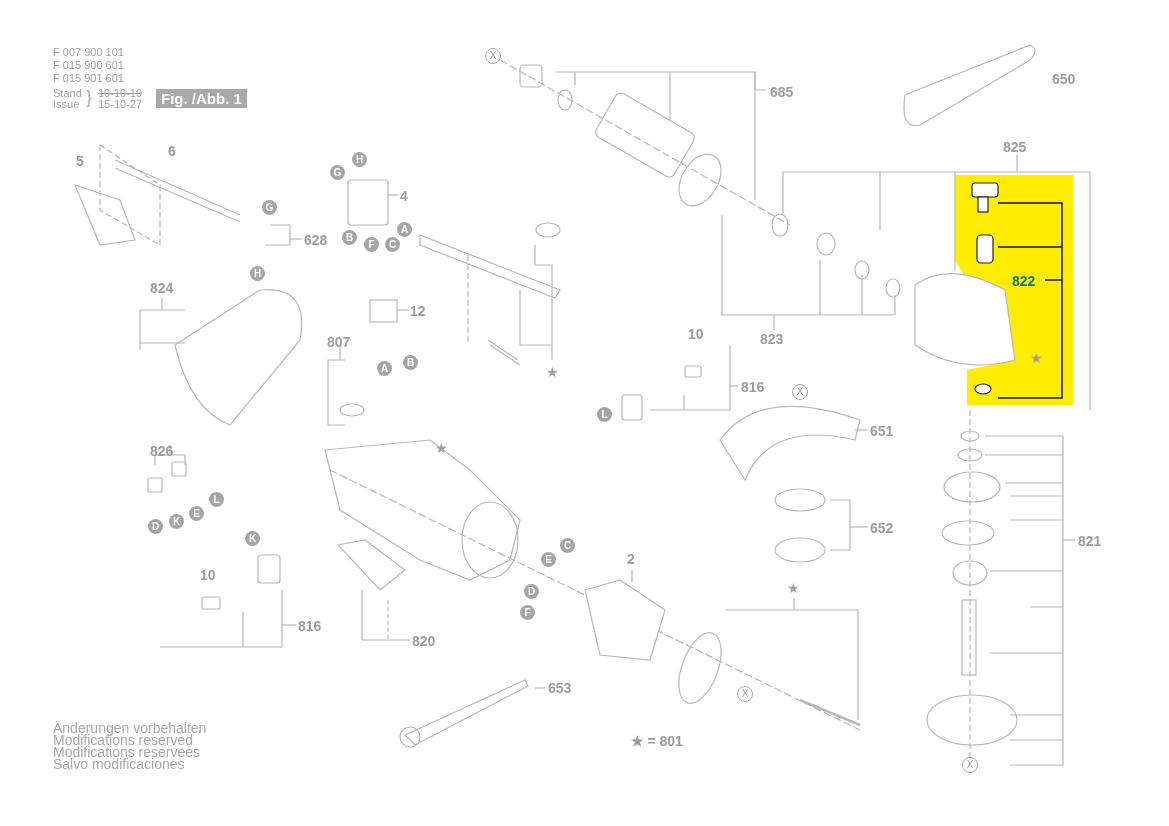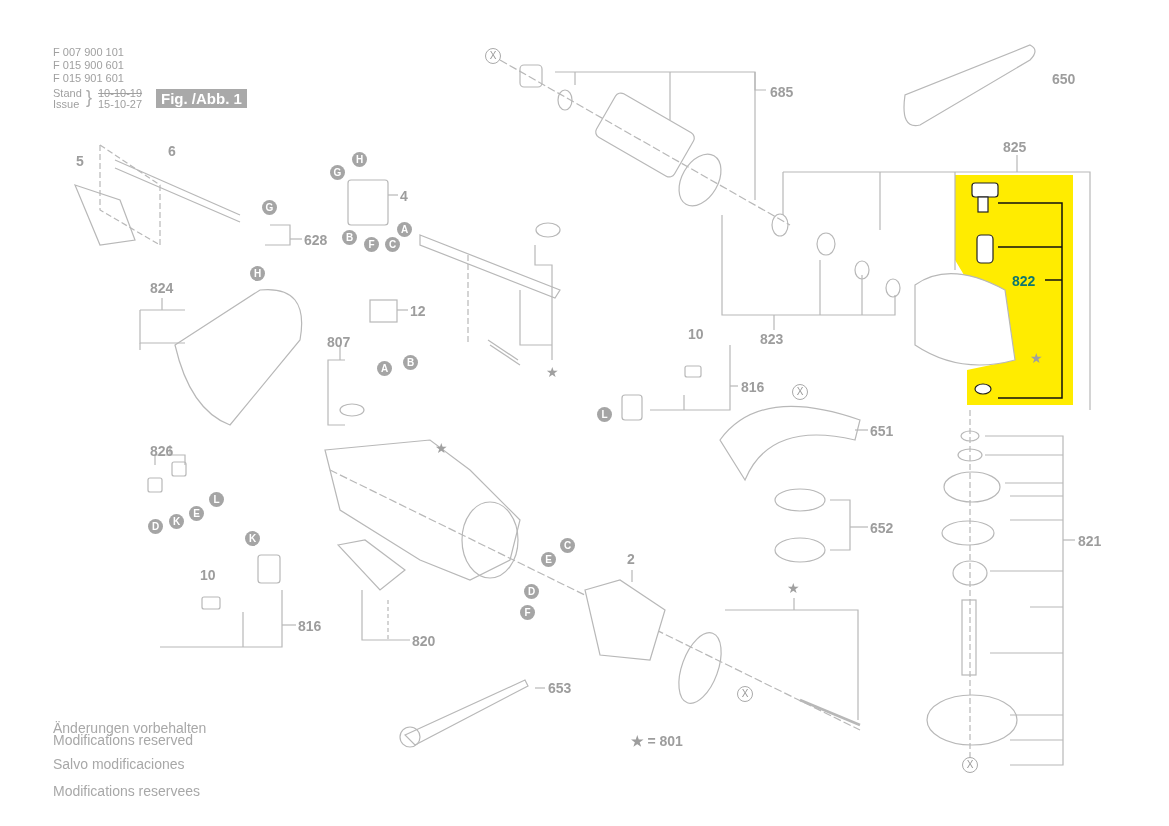--- a/index.html
+++ b/index.html
@@ -24,21 +24,21 @@
 <div class="abs hdr" style="left:53px;top:72px;">F 015 901 601</div>
 <div class="abs hdr" style="left:53px;top:87px;">Stand</div>
 <div class="abs hdr" style="left:53px;top:98px;">Issue</div>
 <div class="abs hdr" style="left:86px;top:86px;font-size:18px;line-height:22px;color:#aaa;">}</div>
 <div class="abs hdr strike" style="left:98px;top:87px;">10-10-19</div>
 <div class="abs hdr" style="left:98px;top:98px;">15-10-27</div>
 <div class="abs fig-badge" style="left:156px;top:89px;">Fig. /Abb. 1</div>
 
 <div class="abs note" style="left:53px;top:722px;">Änderungen vorbehalten</div>
 <div class="abs note" style="left:53px;top:734px;">Modifications reserved</div>
-<div class="abs note" style="left:53px;top:746px;margin-top:39px;">Modifications reservees</div>
+<div class="abs note" style="left:53px;top:746px;">Modifications reservees</div>
 <div class="abs note" style="left:53px;top:758px;">Salvo modificaciones</div>
 
 <svg class="dia" width="1169" height="826" viewBox="0 0 1169 826">
 
   <polygon points="955,175 1073,175 1073,405 967,405 967,370 1015,360 955,260" fill="#ffec00"></polygon>
   <g fill="none" stroke="#b8b8b8" stroke-width="1.2">
 
     <polyline points="555,72 755,72 755,90 766,90"></polyline>
     <line x1="575" y1="72" x2="575" y2="85"></line>
       <line x1="670" y1="72" x2="670" y2="120"></line>

